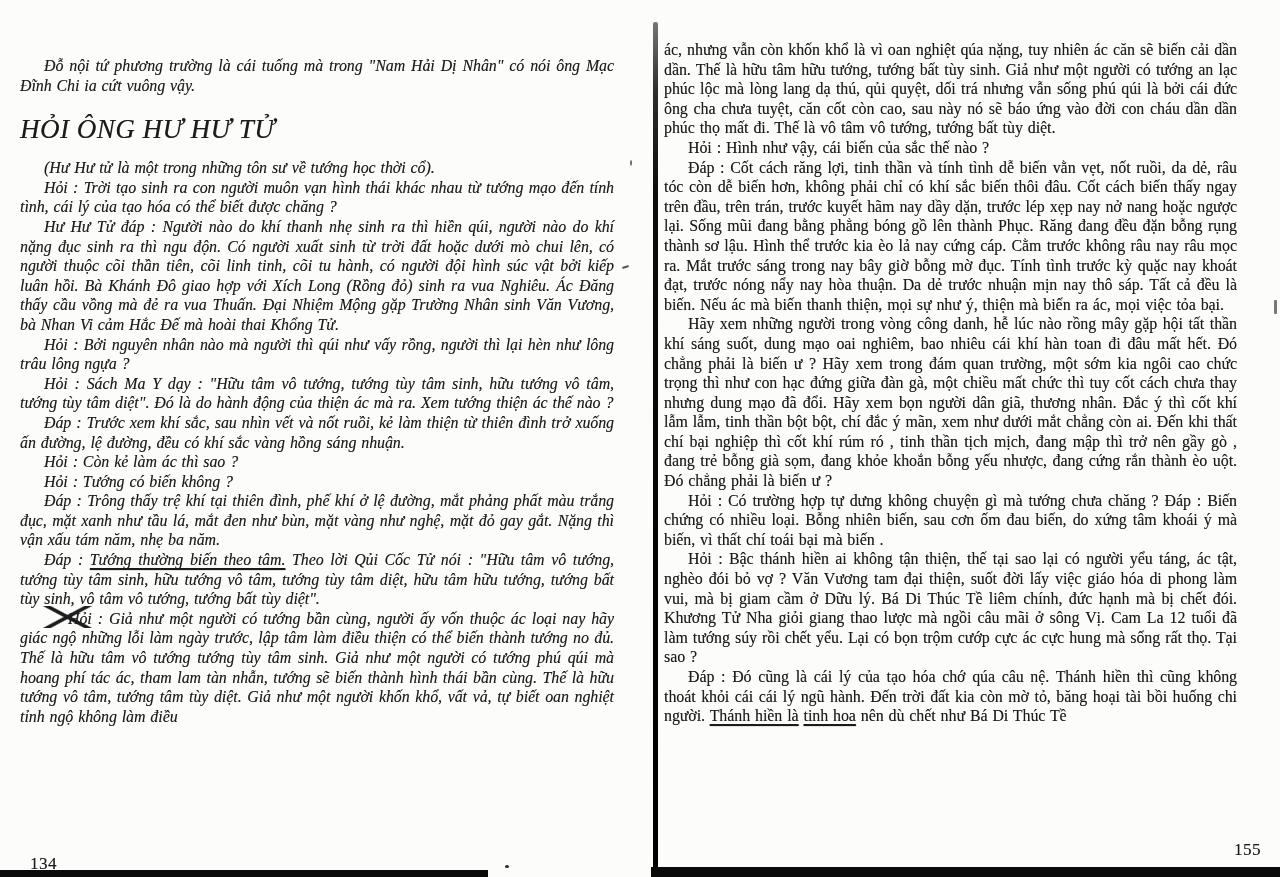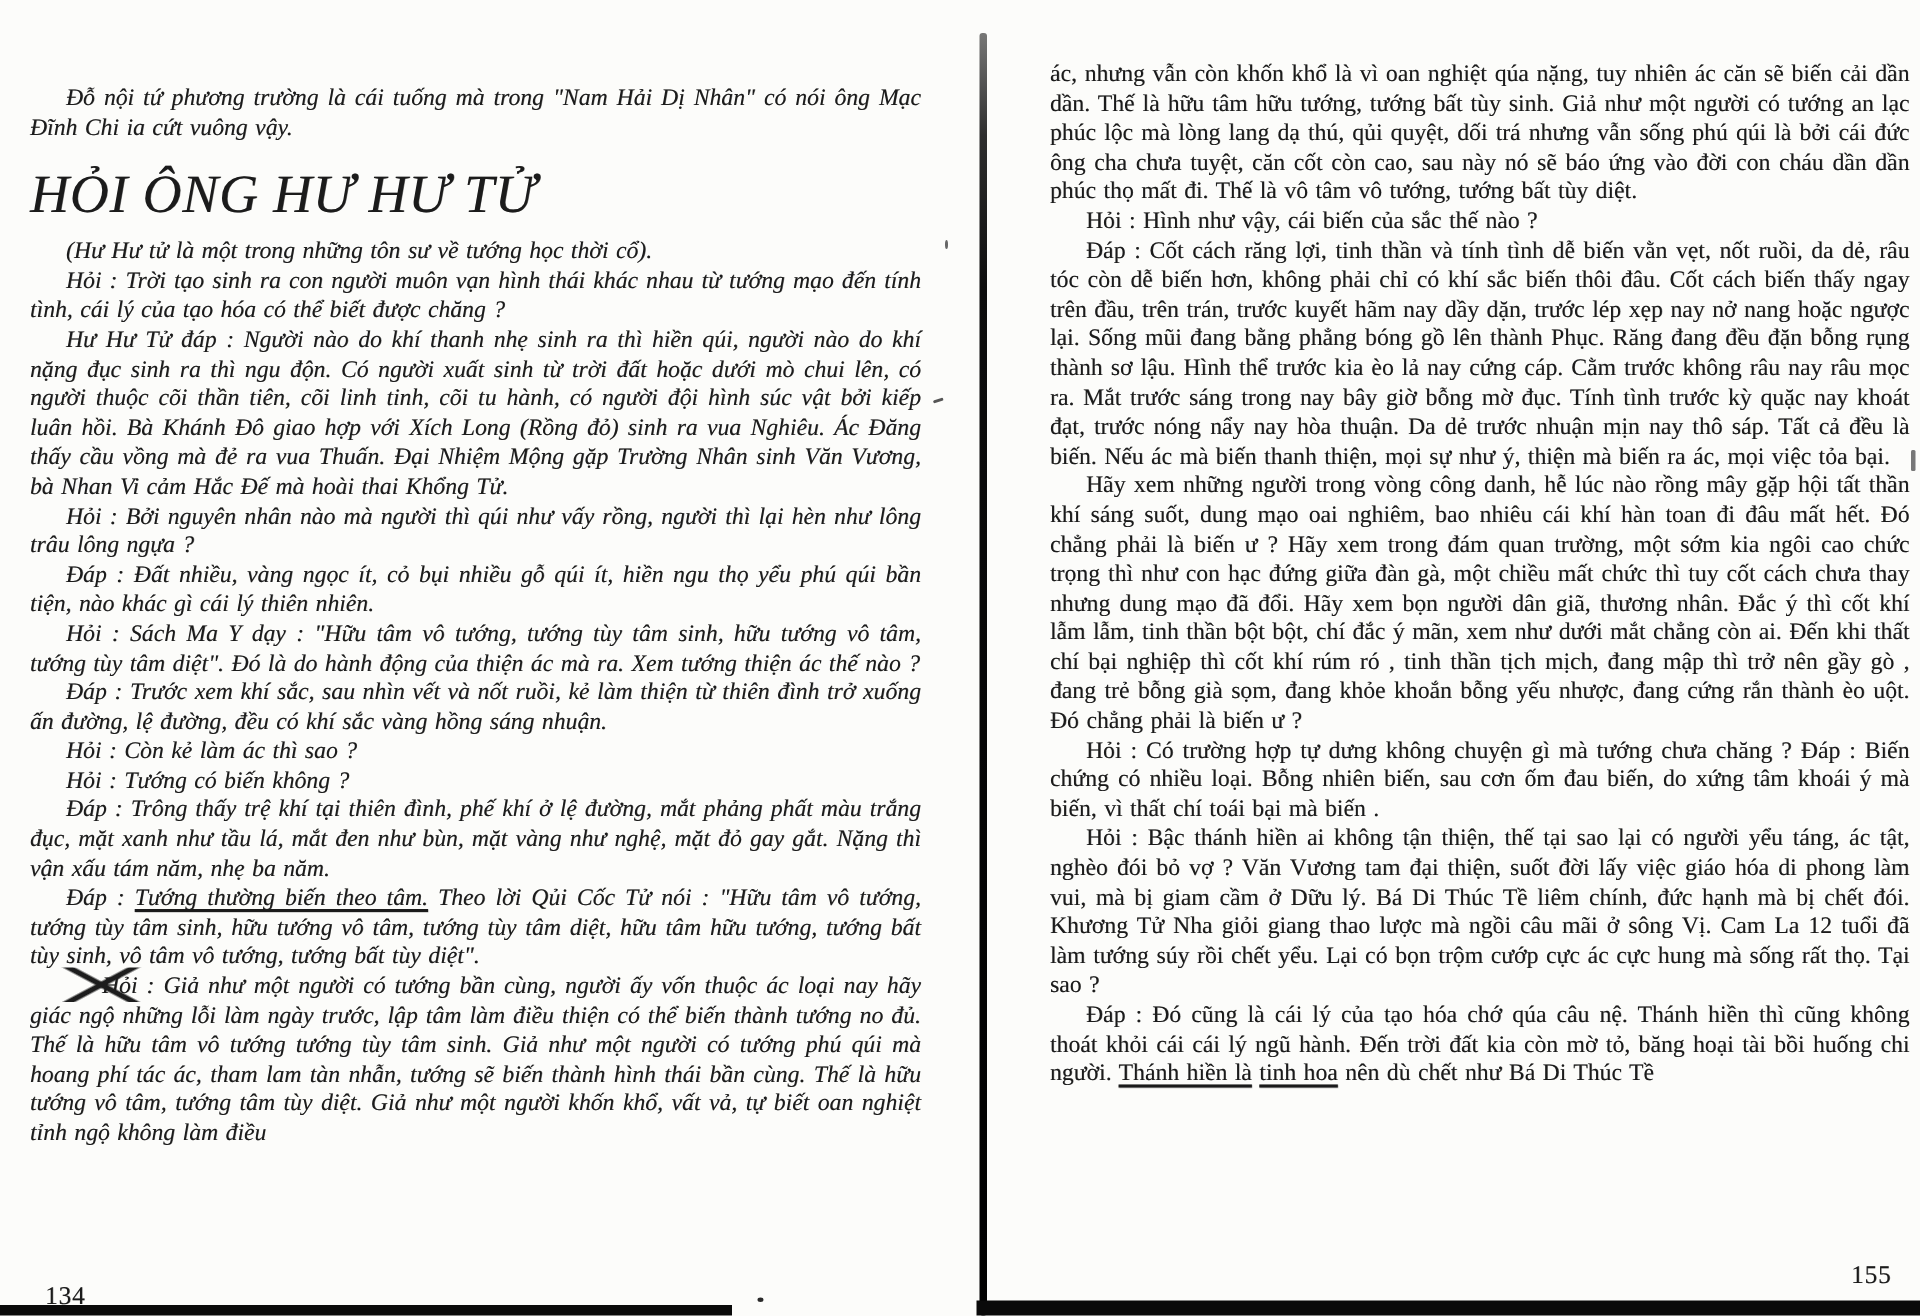--- a/index.html
+++ b/index.html
@@ -6,31 +6,31 @@
   html,body{margin:0;padding:0;}
   body{
     width:1280px;height:877px;position:relative;overflow:hidden;
     background:#fcfcfa;
     font-family:"Liberation Serif","DejaVu Serif",serif;
     color:#1b1b1b;
     -webkit-font-smoothing:antialiased;
   }
   .page{position:absolute;}
   .page-left{left:20px;top:56px;width:594px;font-style:italic;}
-  .page-right{left:700px;top:40px;width:573px;}
+  .page-right{left:664px;top:40px;width:573px;}
   .para{
     margin:0;font-size:15.8px;line-height:19.6px;
     text-align:justify;text-indent:24px;
     text-shadow:0.25px 0.25px 0 rgba(10,10,10,0.45);
     word-spacing:1px;
   }
   .para.no-indent{text-indent:0;}
   .chapter-heading{
     margin:16px 0 11px 0;
-    font-size:36px;font-weight:500;letter-spacing:0.5px;
+    font-size:27px;font-weight:500;letter-spacing:0.5px;
     line-height:36px;text-indent:0;
     text-shadow:0.3px 0.3px 0 rgba(10,10,10,0.5);
   }
   .u{text-decoration:underline;text-decoration-thickness:1.6px;text-underline-offset:3px;}
   .xmark{position:relative;display:inline-block;}
   .xmark::after{
     content:"";position:absolute;left:-5px;right:-3px;top:-3px;bottom:0;
     background:
       linear-gradient(28deg,transparent 45%,#1d1d1d 48%,#1d1d1d 53%,transparent 56%),
       linear-gradient(152deg,transparent 45%,#1d1d1d 48%,#1d1d1d 53%,transparent 56%);
@@ -61,21 +61,20 @@
 </head>
 <body>
 
 <div class="page page-left">
     <p class="para"><span>Đỗ nội tứ phương trường là cái tuống mà trong "Nam Hải Dị Nhân" có nói ông Mạc Đĩnh Chi ia cứt vuông vậy.</span></p>
     <h1 class="chapter-heading"><span>HỎI ÔNG HƯ HƯ TỬ</span></h1>
     <p class="para"><span>(Hư Hư tử là một trong những tôn sư về tướng học thời cổ).</span></p>
     <p class="para"><span>Hỏi : Trời tạo sinh ra con người muôn vạn hình thái khác nhau từ tướng mạo đến tính tình, cái lý của tạo hóa có thể biết được chăng ?</span></p>
     <p class="para"><span>Hư Hư Tử đáp : Người nào do khí thanh nhẹ sinh ra thì hiền qúi, người nào do khí nặng đục sinh ra thì ngu độn. Có người xuất sinh từ trời đất hoặc dưới mò chui lên, có người thuộc cõi thần tiên, cõi linh tinh, cõi tu hành, có người đội hình súc vật bởi kiếp luân hồi. Bà Khánh Đô giao hợp với Xích Long (Rồng đỏ) sinh ra vua Nghiêu. Ác Đăng thấy cầu vồng mà đẻ ra vua Thuấn. Đại Nhiệm Mộng gặp Trường Nhân sinh Văn Vương, bà Nhan Vi cảm Hắc Đế mà hoài thai Khổng Tử.</span></p>
     <p class="para"><span>Hỏi : Bởi nguyên nhân nào mà người thì qúi như vấy rồng, người thì lại hèn như lông trâu lông ngựa ?</span></p>
-    <p class="para"><span>Đáp : Đất nhiều, vàng ngọc ít, cỏ bụi nhiều gỗ qúi ít, hiền ngu thọ yểu phú qúi bần tiện, nào khác gì cái lý thiên nhiên.</span></p>
     <p class="para"><span>Hỏi : Sách Ma Y dạy : "Hữu tâm vô tướng, tướng tùy tâm sinh, hữu tướng vô tâm, tướng tùy tâm diệt". Đó là do hành động của thiện ác mà ra. Xem tướng thiện ác thế nào ?</span></p>
     <p class="para"><span>Đáp : Trước xem khí sắc, sau nhìn vết và nốt ruồi, kẻ làm thiện từ thiên đình trở xuống ấn đường, lệ đường, đều có khí sắc vàng hồng sáng nhuận.</span></p>
     <p class="para"><span>Hỏi : Còn kẻ làm ác thì sao ?</span></p>
     <p class="para"><span>Hỏi : Tướng có biến không ?</span></p>
     <p class="para"><span>Đáp : Trông thấy trệ khí tại thiên đình, phế khí ở lệ đường, mắt phảng phất màu trắng đục, mặt xanh như tầu lá, mắt đen như bùn, mặt vàng như nghệ, mặt đỏ gay gắt. Nặng thì vận xấu tám năm, nhẹ ba năm.</span></p>
     <p class="para"><span>Đáp : </span><span class="u">Tướng thường biến theo tâm.</span><span> Theo lời Qủi Cốc Tử nói : "Hữu tâm vô tướng, tướng tùy tâm sinh, hữu tướng vô tâm, tướng tùy tâm diệt, hữu tâm hữu tướng, tướng bất tùy sinh, vô tâm vô tướng, tướng bất tùy diệt".</span></p>
     <p class="para"><span class="xmark">Hỏi</span><span> : Giả như một người có tướng bần cùng, người ấy vốn thuộc ác loại nay hãy giác ngộ những lỗi làm ngày trước, lập tâm làm điều thiện có thể biến thành tướng no đủ. Thế là hữu tâm vô tướng tướng tùy tâm sinh. Giả như một người có tướng phú qúi mà hoang phí tác ác, tham lam tàn nhẫn, tướng sẽ biến thành hình thái bần cùng. Thế là hữu tướng vô tâm, tướng tâm tùy diệt. Giả như một người khốn khổ, vất vả, tự biết oan nghiệt tỉnh ngộ không làm điều</span></p>
   </div>
 
 <div class="page page-right">

